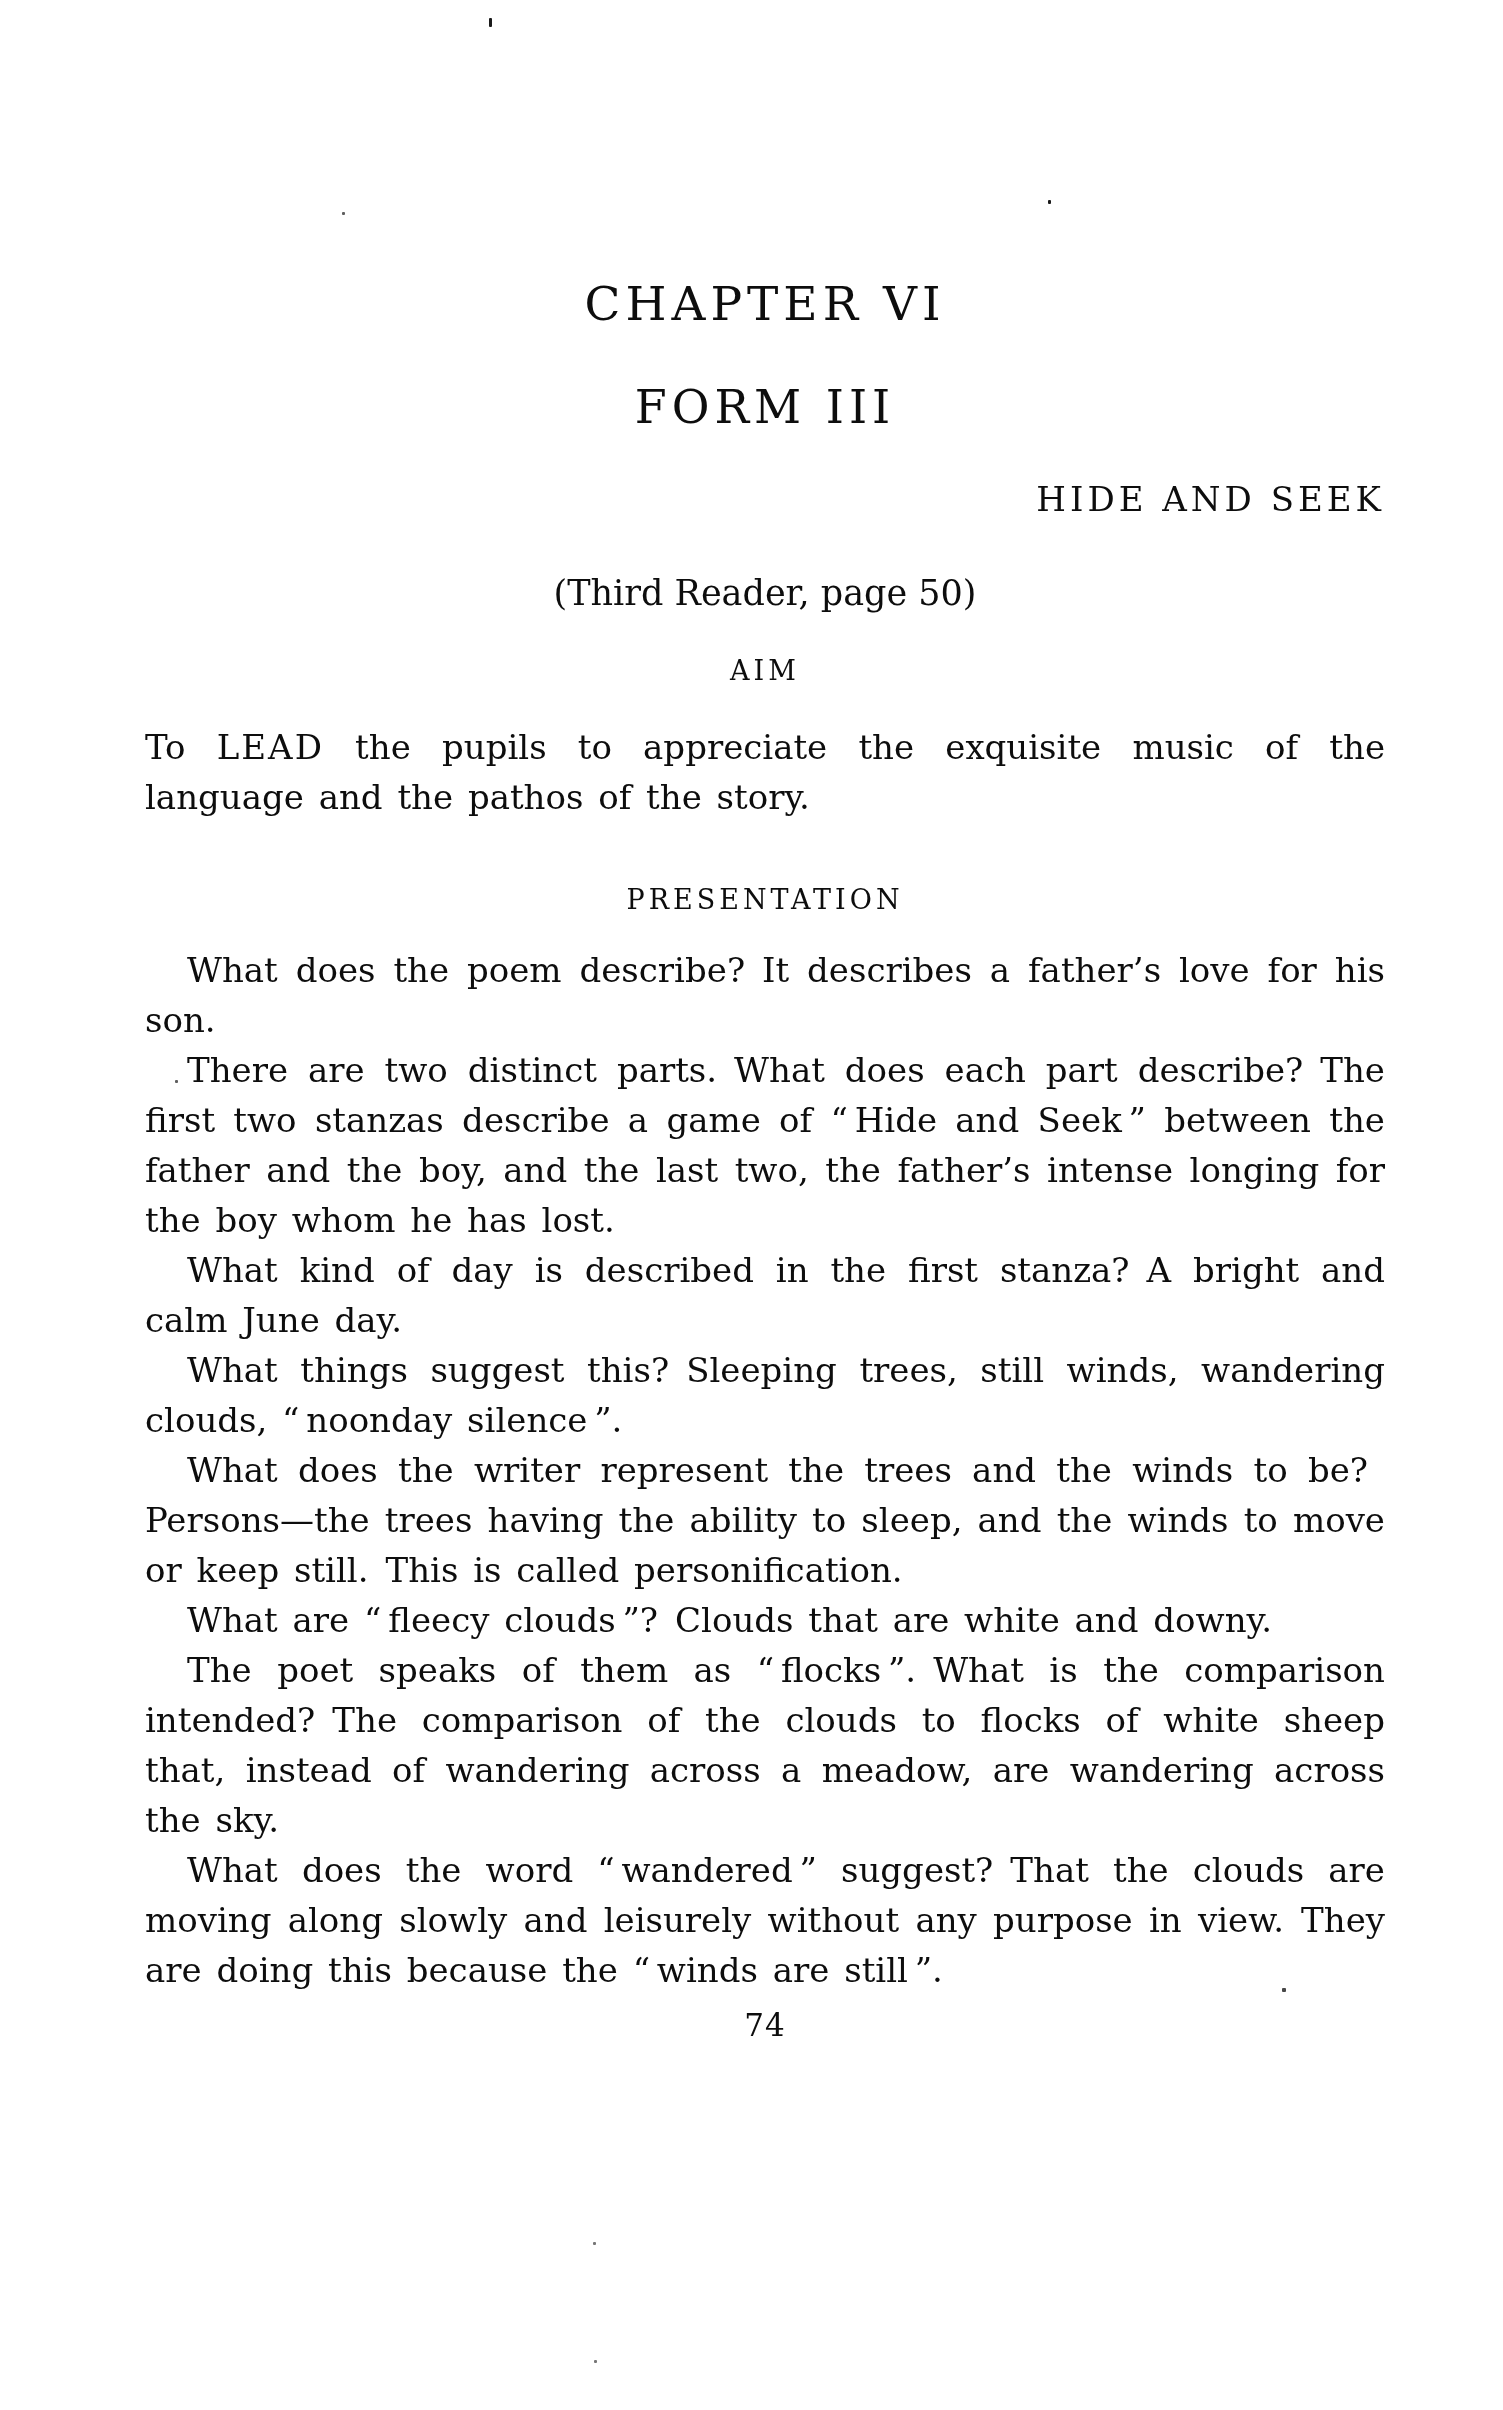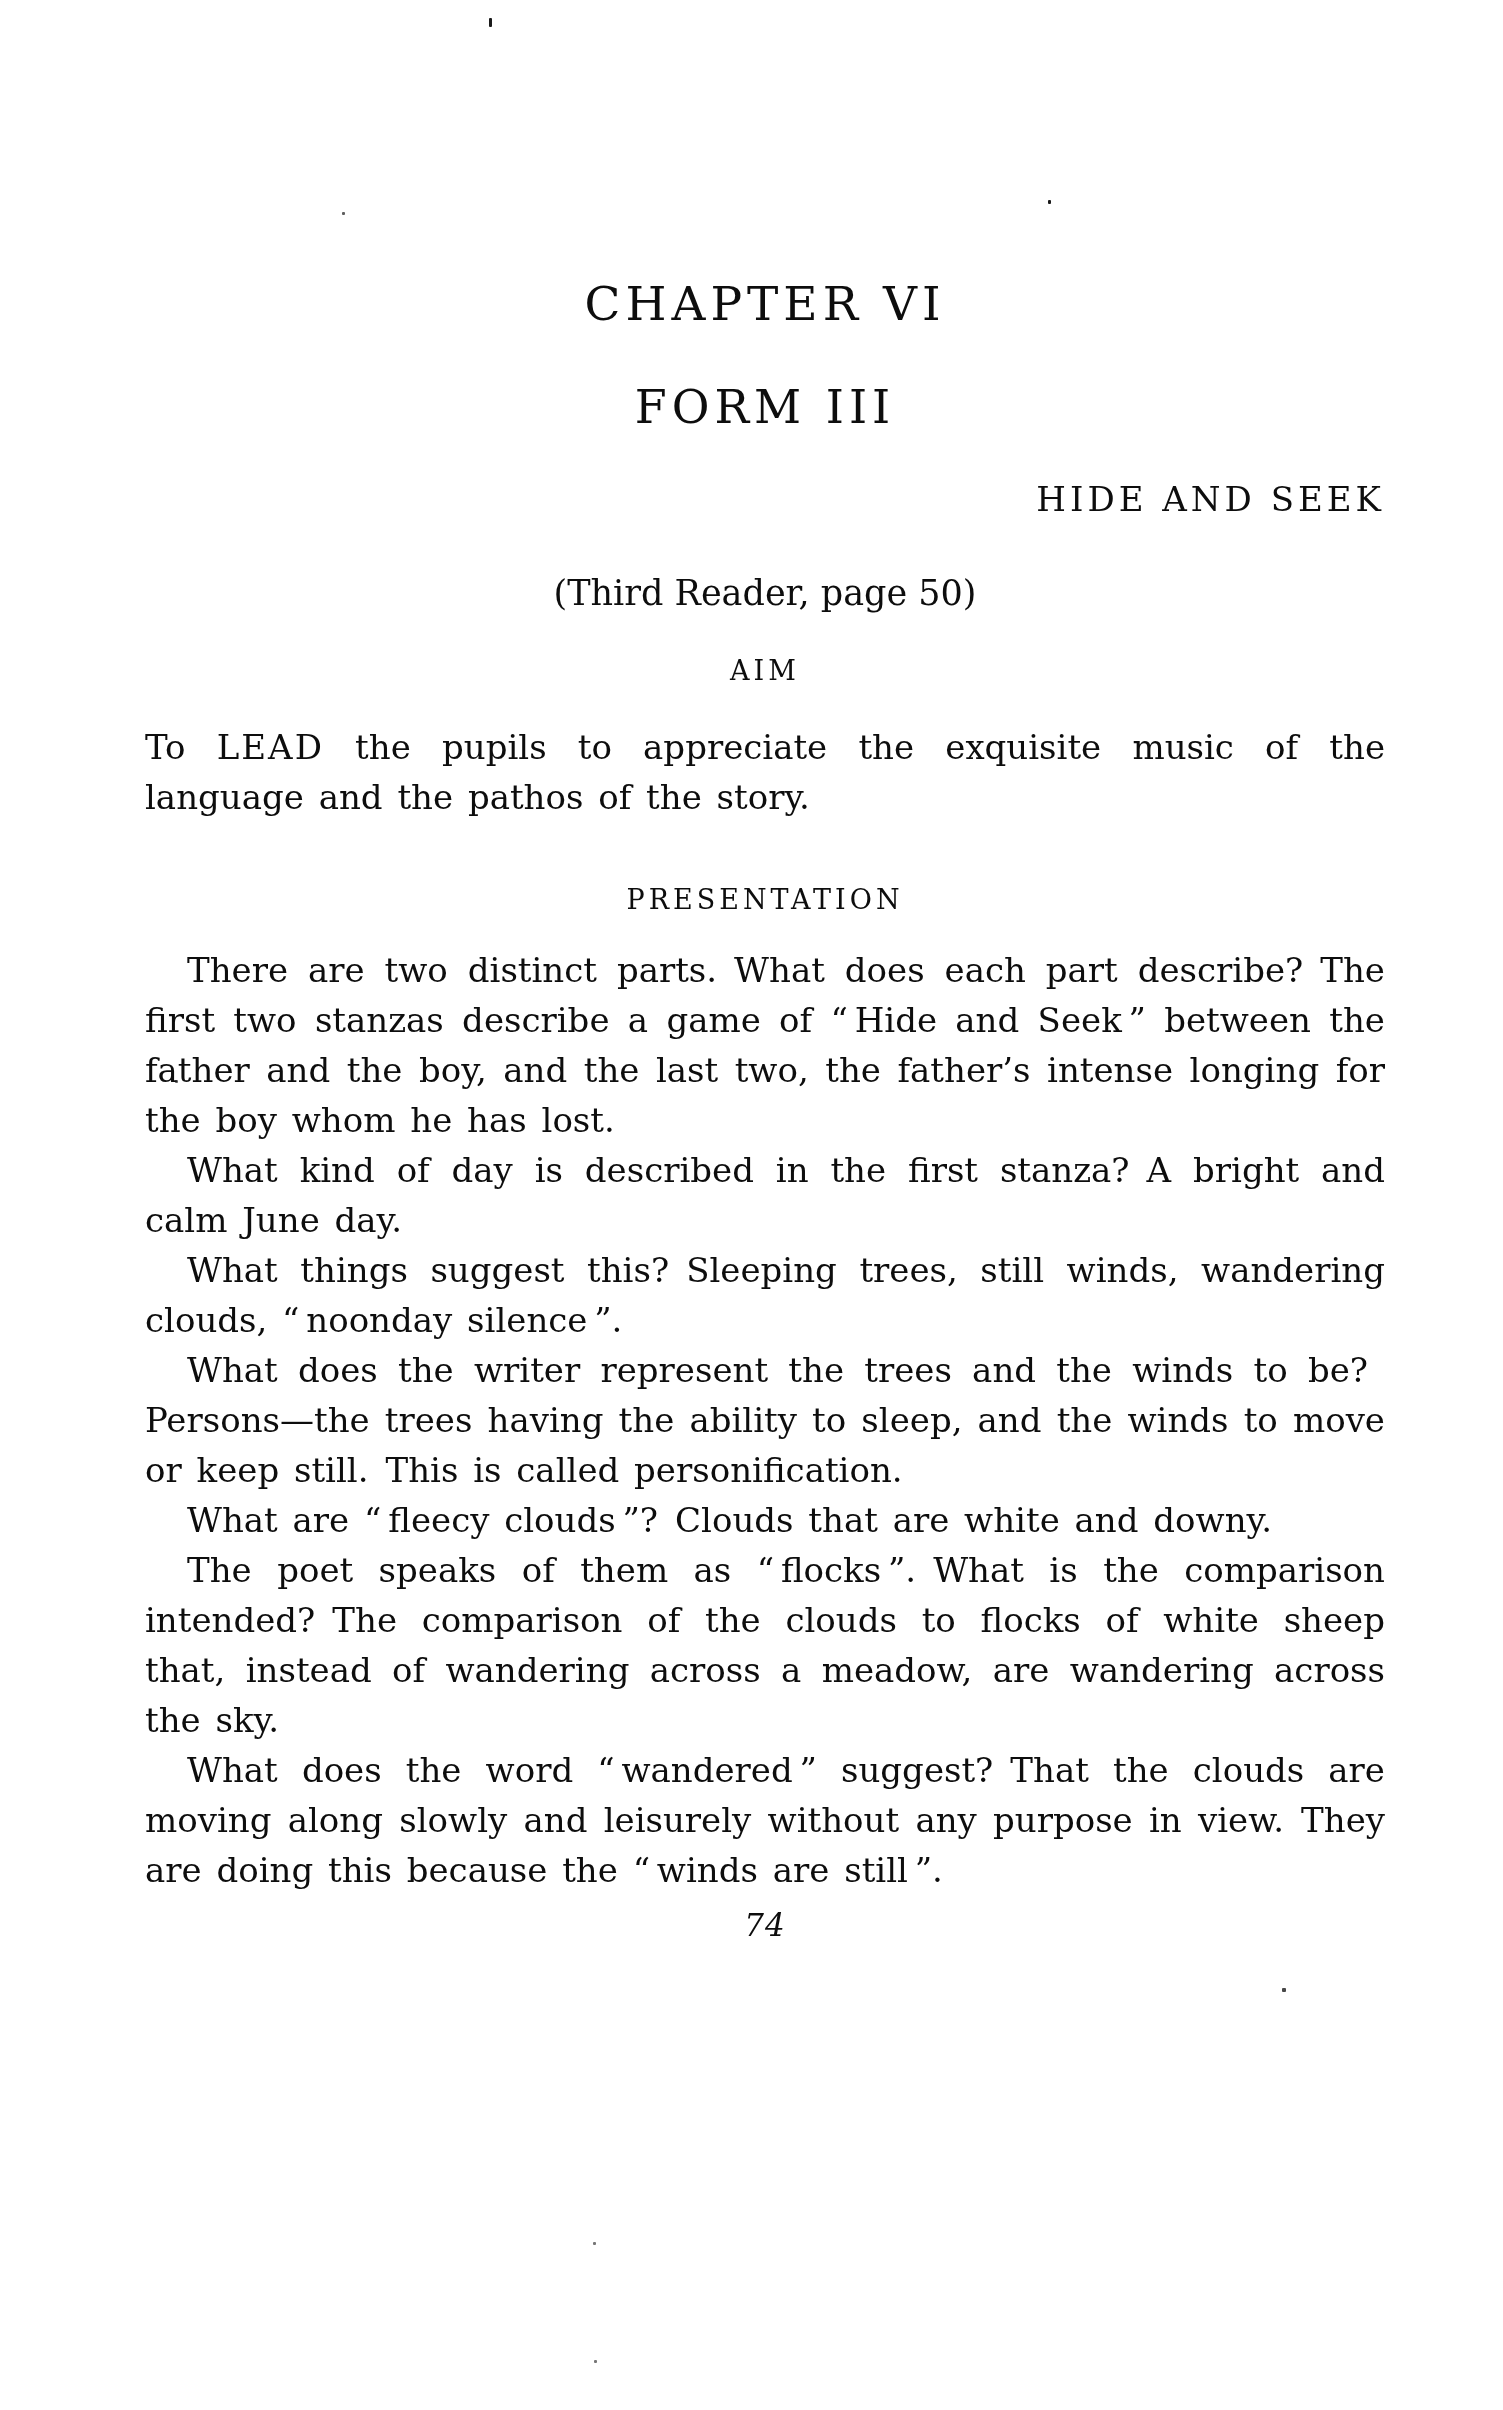--- a/index.html
+++ b/index.html
@@ -76,21 +76,20 @@
     line-height: 50px;
     text-indent: 42px;
     text-align: justify;
     word-spacing: 4px;
   }
   .page-number {
     margin: 12px 0 0 0;
     text-align: center;
     font-size: 31px;
     letter-spacing: 1px;
-    font-style: italic;
   }
   .speck {
     position: absolute;
     background: #1a1a1a;
     border-radius: 1px;
   }
   .speck-1 { left: 489px;  top: 18px;   width: 3px; height: 9px; }
   .speck-2 { left: 1048px; top: 200px;  width: 3px; height: 4px; }
   .speck-3 { left: 342px;  top: 212px;  width: 3px; height: 3px; opacity: .7; }
   .speck-4 { left: 175px;  top: 1080px; width: 3px; height: 3px; opacity: .7; }
@@ -119,20 +118,21 @@
 
   <div class="reader-reference">(Third Reader, page 50)</div>
 
   <div class="section-heading aim-heading">AIM</div>
 
   <p class="aim-paragraph"><span>To</span> <span class="smallcaps">LEAD</span> <span>the pupils to appreciate the exquisite music of the language and the pathos of the story.</span></p>
 
   <div class="section-heading presentation-heading">PRESENTATION</div>
 
   <div class="presentation-body">
+    <p>What does the poem describe? It describes a father’s love for his son.</p>
     <p>There are two distinct parts. What does each part describe? The first two stanzas describe a game of “ Hide and Seek ” between the father and the boy, and the last two, the father’s intense longing for the boy whom he has lost.</p>
     <p>What kind of day is described in the first stanza? A bright and calm June day.</p>
     <p>What things suggest this? Sleeping trees, still winds, wandering clouds, “ noonday silence ”.</p>
     <p>What does the writer represent the trees and the winds to be? Persons—the trees having the ability to sleep, and the winds to move or keep still. This is called personification.</p>
     <p>What are “ fleecy clouds ”? Clouds that are white and downy.</p>
     <p>The poet speaks of them as “ flocks ”. What is the comparison intended? The comparison of the clouds to flocks of white sheep that, instead of wandering across a meadow, are wandering across the sky.</p>
     <p>What does the word “ wandered ” suggest? That the clouds are moving along slowly and leisurely without any purpose in view. They are doing this because the “ winds are still ”.</p>
   </div>
 
   <div class="page-number">74</div>

